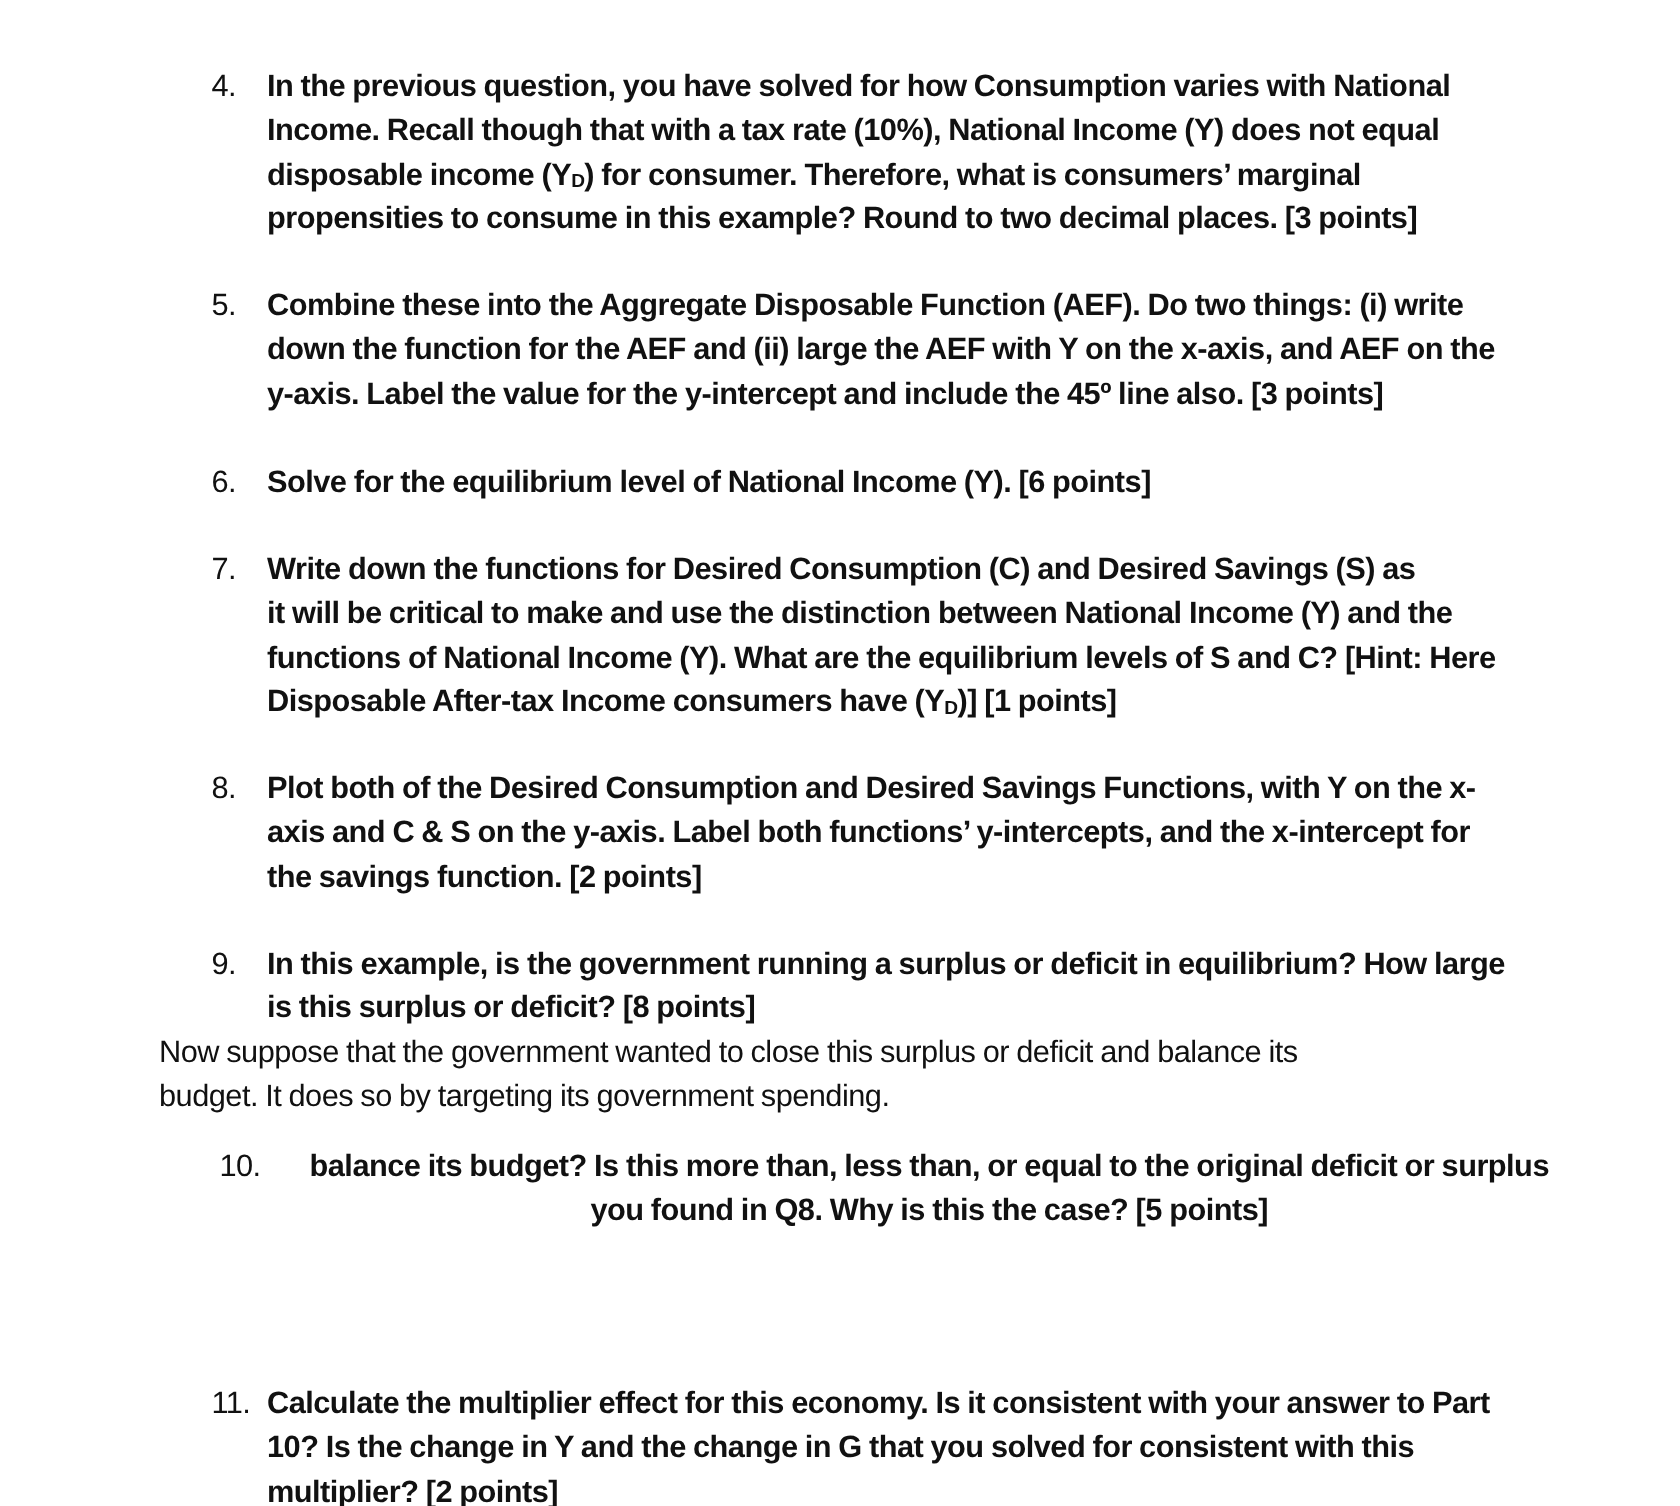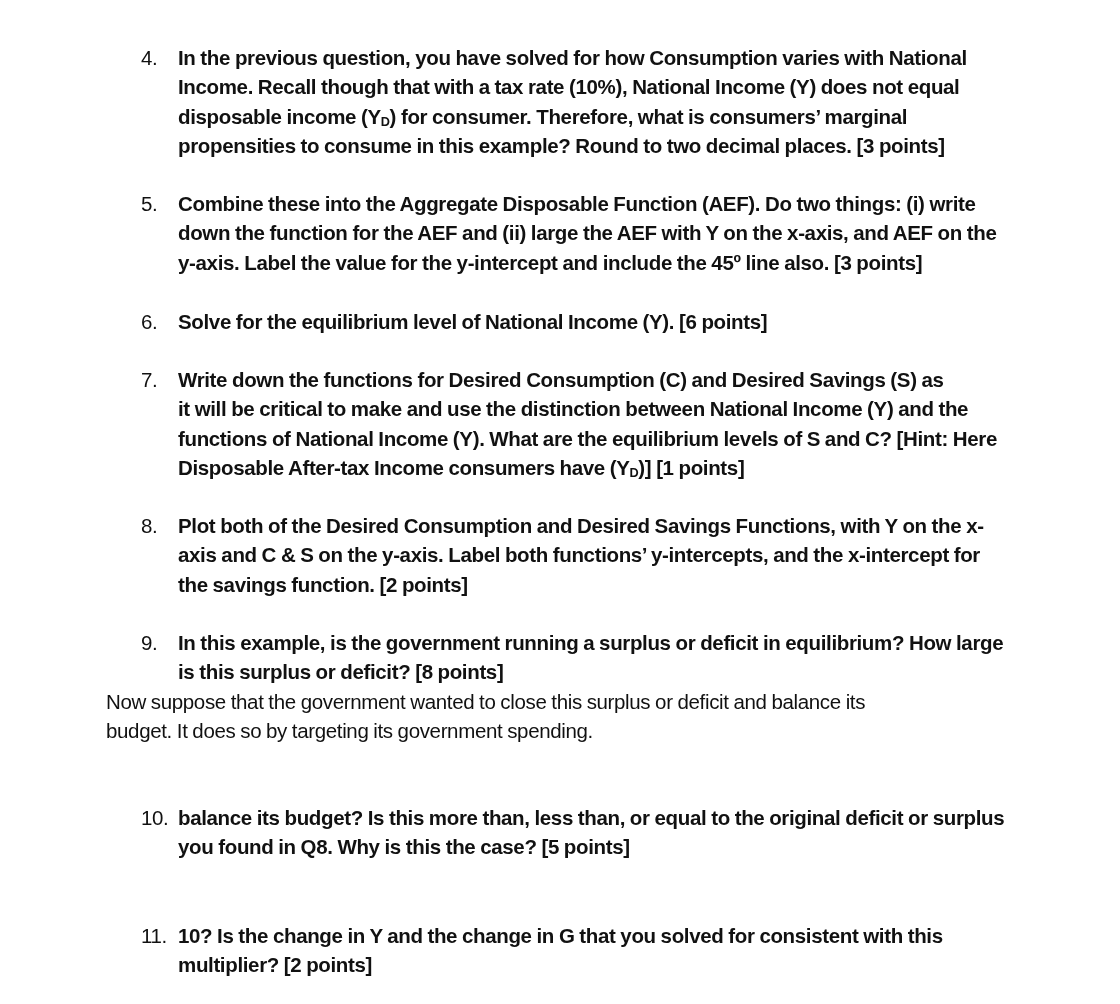--- a/index.html
+++ b/index.html
@@ -120,29 +120,30 @@
       <span class="line">In this example, is the government running a surplus or deficit in equilibrium? How large</span>
       <span class="line">is this surplus or deficit? [8 points]</span>
     </div>
   </div>
 
   <div class="para" style="top:687px;">
     <span class="line">Now suppose that the government wanted to close this surplus or deficit and balance its</span>
     <span class="line">budget. It does so by targeting its government spending.</span>
   </div>
 
-  <div class="q" style="top:803px;">
+  <div class="q" style="top:763px;text-align:center;">
     <span class="num">10.</span>
     <div class="body">
       <span class="line">balance its budget? Is this more than, less than, or equal to the original deficit or surplus</span>
       <span class="line">you found in Q8. Why is this the case? [5 points]</span>
     </div>
   </div>
 
   <div class="q" style="top:921px;">
     <span class="num">11.</span>
     <div class="body">
+      <span class="line">Calculate the multiplier effect for this economy. Is it consistent with your answer to Part</span>
       <span class="line">10? Is the change in Y and the change in G that you solved for consistent with this</span>
       <span class="line">multiplier? [2 points]</span>
     </div>
   </div>
 
 </div>
 
 </body></html>

